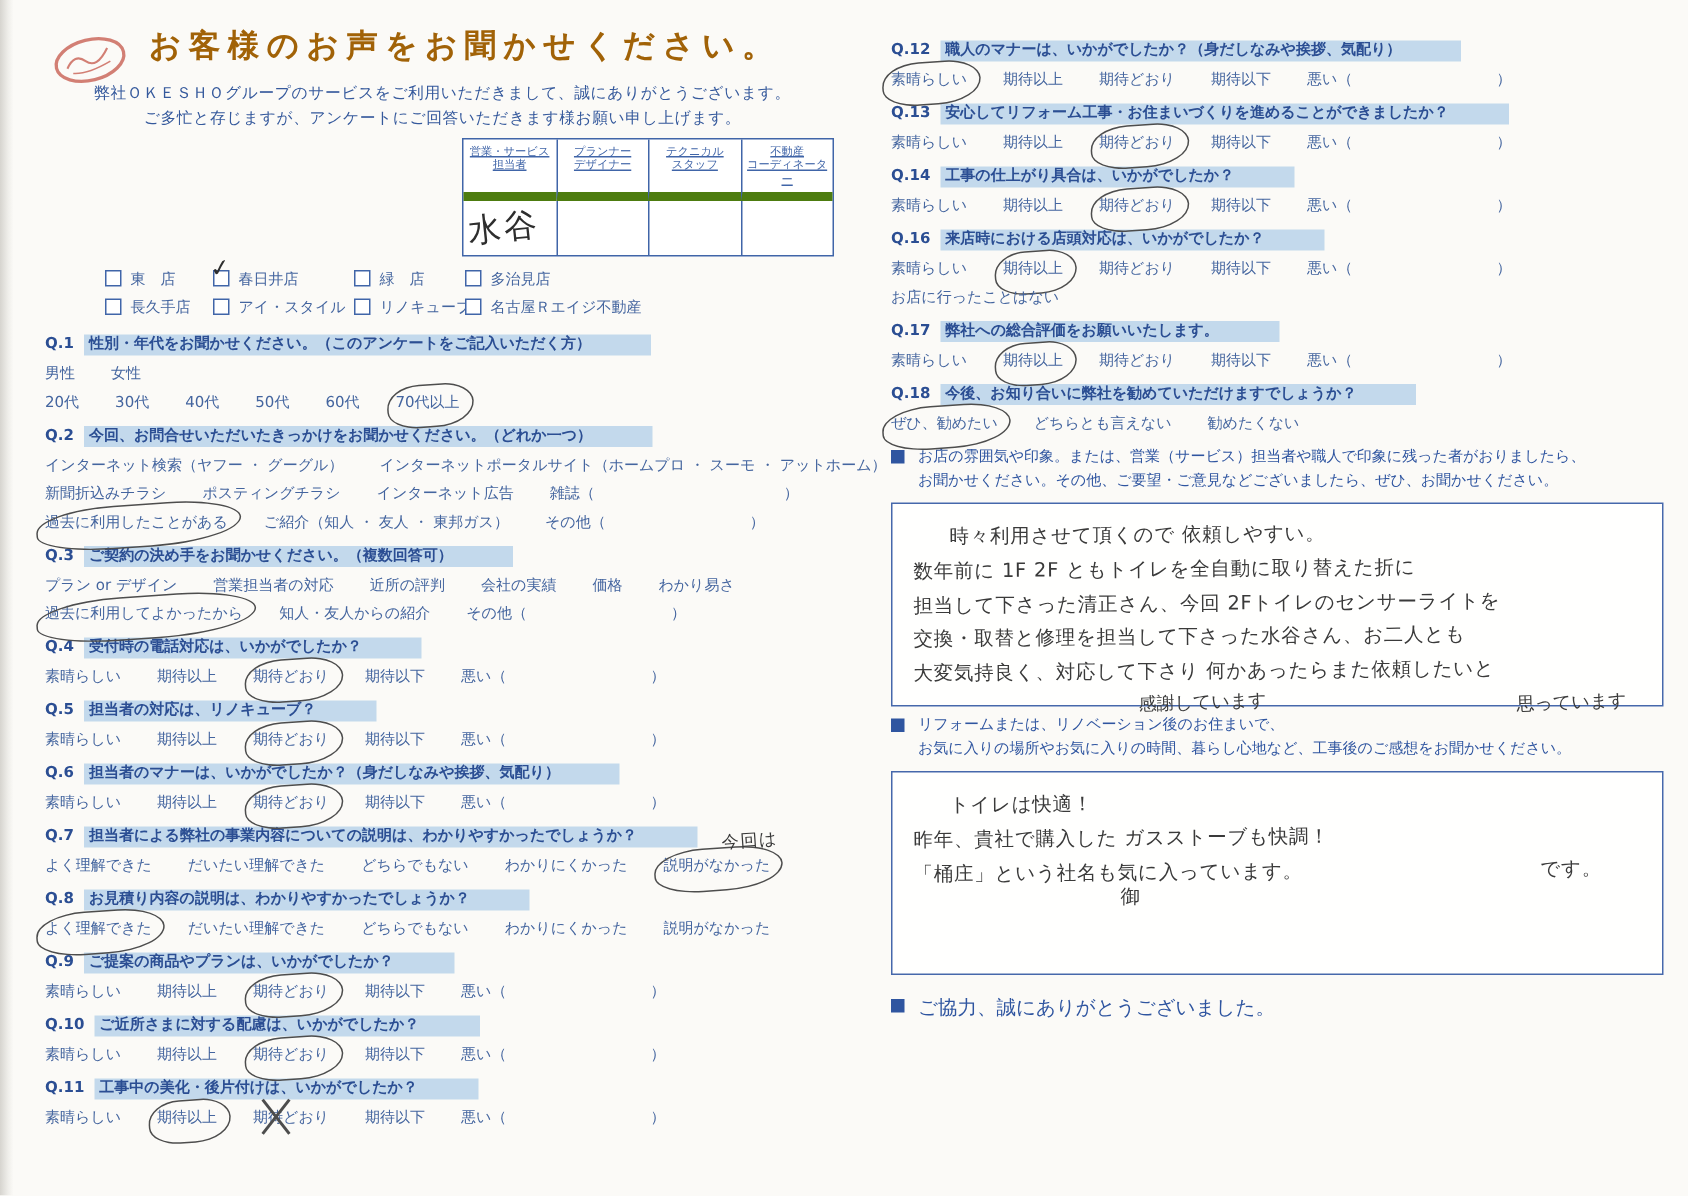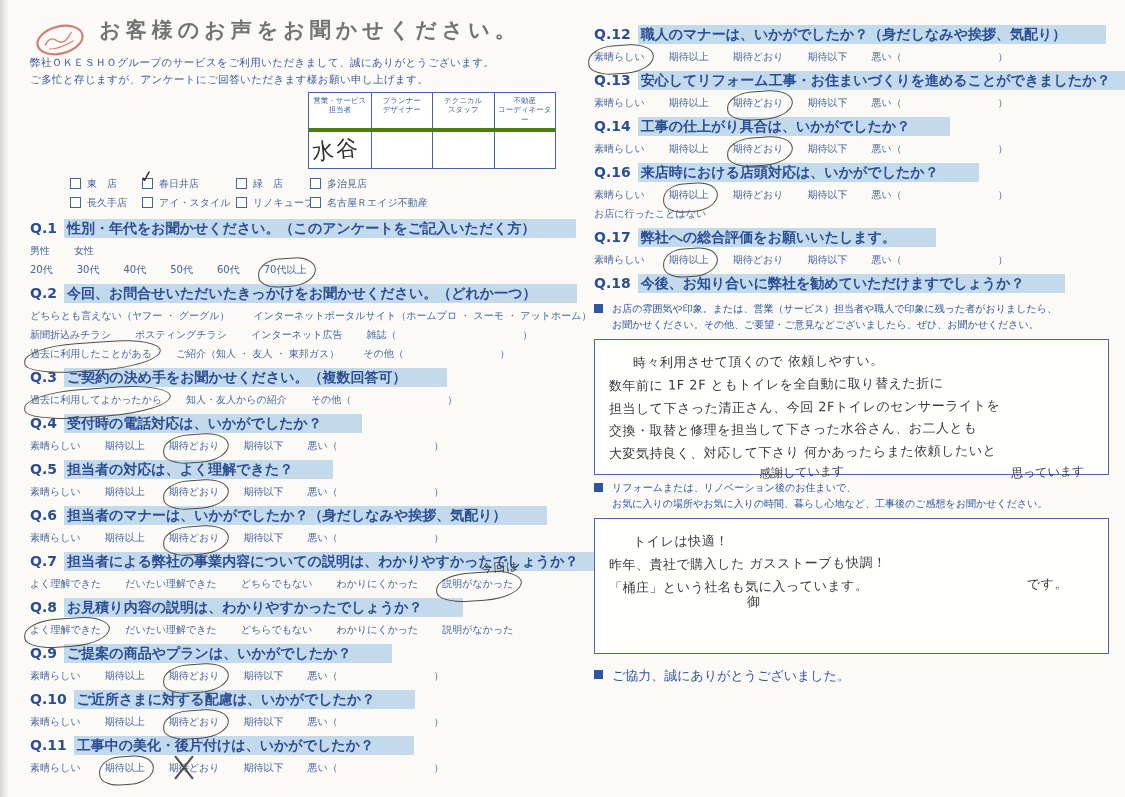--- a/index.html
+++ b/index.html
@@ -11,45 +11,45 @@
   }
   .scan-edge{position:absolute;left:0;top:0;bottom:0;width:9px;
     background:linear-gradient(90deg,#d6d4cf,#efeeea 60%,rgba(255,255,255,0));}
   .page{display:flex;gap:34px;padding:8px 10px 0 30px;position:relative;}
   .col-left{width:530px;flex:none;}
   .col-right{width:515px;flex:none;padding-top:18px;}
 
   
   .header{position:relative;}
   .stamp{position:absolute;left:2px;top:2px;opacity:.85;}
-  .title{font-size:21px;font-weight:bold;letter-spacing:5px;color:#737373;
+  .title{font-size:21px;font-weight:bold;letter-spacing:5px;color:#a16207;
     text-align:center;margin:8px 0 10px 30px;}
   .intro{font-size:10.5px;line-height:1.6;letter-spacing:.4px;color:#35599c;
-    margin:0 0 4px;}
+    text-align:center;margin:0 0 4px;}
 
   .staff-table{width:246px;margin:4px 4px 8px auto;border:1.5px solid #4065a8;
     display:grid;grid-template-columns:repeat(4,1fr);background:#fff;}
   .staff-h{font-size:7.5px;line-height:1.3;text-align:center;padding:3px 1px;
-    border-left:1px solid #4065a8;border-bottom:4px solid #4d7c0f;color:#4065a8;}
+    border-left:1px solid #4065a8;border-bottom:6px solid #4d7c0f;color:#4065a8;text-decoration:underline;}
   .staff-h:nth-child(1){border-left:none;}
   .staff-v{height:36px;border-left:1px solid #4065a8;position:relative;}
   .staff-v:nth-child(5){border-left:none;}
   .hand-name{position:absolute;left:3px;top:3px;font-size:22px;color:#2e2e2e;
     letter-spacing:2px;transform:rotate(-6deg);}
 
   .stores{margin:2px 0 10px 40px;font-size:10px;color:#44659f;}
   .store-row{display:grid;grid-template-columns:72px 94px 74px auto;margin-bottom:5px;}
   .store{display:flex;align-items:center;gap:6px;position:relative;white-space:nowrap;}
   .cb{width:9px;height:9px;border:1.2px solid #4065a8;flex:none;position:relative;background:#fff;}
   .check-mark{position:absolute;left:-3px;top:-10px;font-size:16px;color:#2e2e2e;
     transform:rotate(-8deg);line-height:1;}
 
   
   .question{margin-bottom:8px;}
-  .q-title{font-size:14px;font-weight:bold;color:#2b4e93;margin-bottom:6px;white-space:nowrap;}
+  .q-title{font-size:10px;font-weight:bold;color:#2b4e93;margin-bottom:6px;white-space:nowrap;}
   .q-num{padding-right:7px;}
   .q-hl{background:#c3d9ec;padding:1px 40px 2px 3px;}
   .q-row{display:flex;gap:24px;font-size:10px;color:#44659f;margin-bottom:5px;
     align-items:baseline;white-space:nowrap;}
   .opt{position:relative;}
   .paren-gap{display:inline-block;width:96px;}
   .paren-gap.wide{display:inline-block;width:126px;}
   .mark-circle{position:absolute;left:-6px;right:-9px;top:-5px;bottom:-10px;
     border:1.7px solid #4d4d4d;border-radius:50% 46% 58% 48% / 68% 58% 72% 52%;
     transform:rotate(-4deg);pointer-events:none;}
@@ -167,55 +167,63 @@
             <span class="opt"><span class="opt-label">30代</span></span>
             <span class="opt"><span class="opt-label">40代</span></span>
             <span class="opt"><span class="opt-label">50代</span></span>
             <span class="opt"><span class="opt-label">60代</span></span>
             <span class="opt"><span class="opt-label">70代以上</span><span class="mark-circle"></span></span>
           </div>
         </div>
         <div class="question">
           <div class="q-title"><span class="q-num">Q.2</span><span class="q-hl">今回、お問合せいただいたきっかけをお聞かせください。（どれか一つ）</span></div>
           <div class="q-row">
-            <span class="opt"><span class="opt-label">どちらとも言えない（ヤフー ・ グーグル）</span></span>
+            <span class="opt"><span class="opt-label">インターネット検索（ヤフー ・ グーグル）</span></span>
             <span class="opt"><span class="opt-label">インターネットポータルサイト（ホームプロ ・ スーモ ・ アットホーム）</span></span>
           </div>
           <div class="q-row">
             <span class="opt"><span class="opt-label">新聞折込みチラシ</span></span>
             <span class="opt"><span class="opt-label">ポスティングチラシ</span></span>
             <span class="opt"><span class="opt-label">インターネット広告</span></span>
             <span class="opt"><span class="opt-label">雑誌（</span><span class="paren-gap wide"></span><span class="opt-label">）</span></span>
           </div>
           <div class="q-row">
             <span class="opt"><span class="opt-label">過去に利用したことがある</span><span class="mark-circle"></span></span>
             <span class="opt"><span class="opt-label">ご紹介（知人 ・ 友人 ・ 東邦ガス）</span></span>
             <span class="opt"><span class="opt-label">その他（</span><span class="paren-gap"></span><span class="opt-label">）</span></span>
           </div>
         </div>
         <div class="question">
           <div class="q-title"><span class="q-num">Q.3</span><span class="q-hl">ご契約の決め手をお聞かせください。（複数回答可）</span></div>
           <div class="q-row">
+            <span class="opt"><span class="opt-label">プラン or デザイン</span></span>
+            <span class="opt"><span class="opt-label">営業担当者の対応</span></span>
+            <span class="opt"><span class="opt-label">近所の評判</span></span>
+            <span class="opt"><span class="opt-label">会社の実績</span></span>
+            <span class="opt"><span class="opt-label">価格</span></span>
+            <span class="opt"><span class="opt-label">わかり易さ</span></span>
+          </div>
+          <div class="q-row">
             <span class="opt"><span class="opt-label">過去に利用してよかったから</span><span class="mark-circle"></span></span>
             <span class="opt"><span class="opt-label">知人・友人からの紹介</span></span>
             <span class="opt"><span class="opt-label">その他（</span><span class="paren-gap"></span><span class="opt-label">）</span></span>
           </div>
         </div>
         <div class="question">
           <div class="q-title"><span class="q-num">Q.4</span><span class="q-hl">受付時の電話対応は、いかがでしたか？</span></div>
           <div class="q-row">
             <span class="opt"><span class="opt-label">素晴らしい</span></span>
             <span class="opt"><span class="opt-label">期待以上</span></span>
             <span class="opt"><span class="opt-label">期待どおり</span><span class="mark-circle"></span></span>
             <span class="opt"><span class="opt-label">期待以下</span></span>
             <span class="opt"><span class="opt-label">悪い（</span><span class="paren-gap"></span><span class="opt-label">）</span></span>
           </div>
         </div>
         <div class="question">
-          <div class="q-title"><span class="q-num">Q.5</span><span class="q-hl">担当者の対応は、よく理解できた？</span></div>
+          <div class="q-title"><span class="q-num">Q.5</span><span class="q-hl">担当者の対応は、リノキューブ？</span></div>
           <div class="q-row">
             <span class="opt"><span class="opt-label">素晴らしい</span></span>
             <span class="opt"><span class="opt-label">期待以上</span></span>
             <span class="opt"><span class="opt-label">期待どおり</span><span class="mark-circle"></span></span>
             <span class="opt"><span class="opt-label">期待以下</span></span>
             <span class="opt"><span class="opt-label">悪い（</span><span class="paren-gap"></span><span class="opt-label">）</span></span>
           </div>
         </div>
         <div class="question">
           <div class="q-title"><span class="q-num">Q.6</span><span class="q-hl">担当者のマナーは、いかがでしたか？（身だしなみや挨拶、気配り）</span></div>
@@ -330,20 +338,25 @@
           <div class="q-row">
             <span class="opt"><span class="opt-label">素晴らしい</span></span>
             <span class="opt"><span class="opt-label">期待以上</span><span class="mark-circle"></span></span>
             <span class="opt"><span class="opt-label">期待どおり</span></span>
             <span class="opt"><span class="opt-label">期待以下</span></span>
             <span class="opt"><span class="opt-label">悪い（</span><span class="paren-gap"></span><span class="opt-label">）</span></span>
           </div>
         </div>
         <div class="question">
           <div class="q-title"><span class="q-num">Q.18</span><span class="q-hl">今後、お知り合いに弊社を勧めていただけますでしょうか？</span></div>
+          <div class="q-row">
+            <span class="opt"><span class="opt-label">ぜひ、勧めたい</span><span class="mark-circle"></span></span>
+            <span class="opt"><span class="opt-label">どちらとも言えない</span></span>
+            <span class="opt"><span class="opt-label">勧めたくない</span></span>
+          </div>
         </div>
       </div>
 
     <div class="section">
       <div class="section-head">
         <span class="bullet"></span>
         <p style="margin:0">
           <span>お店の雰囲気や印象。または、営業（サービス）担当者や職人で印象に残った者がおりましたら、</span><br>
           <span>お聞かせください。その他、ご要望・ご意見などございましたら、ぜひ、お聞かせください。</span>
         </p>

